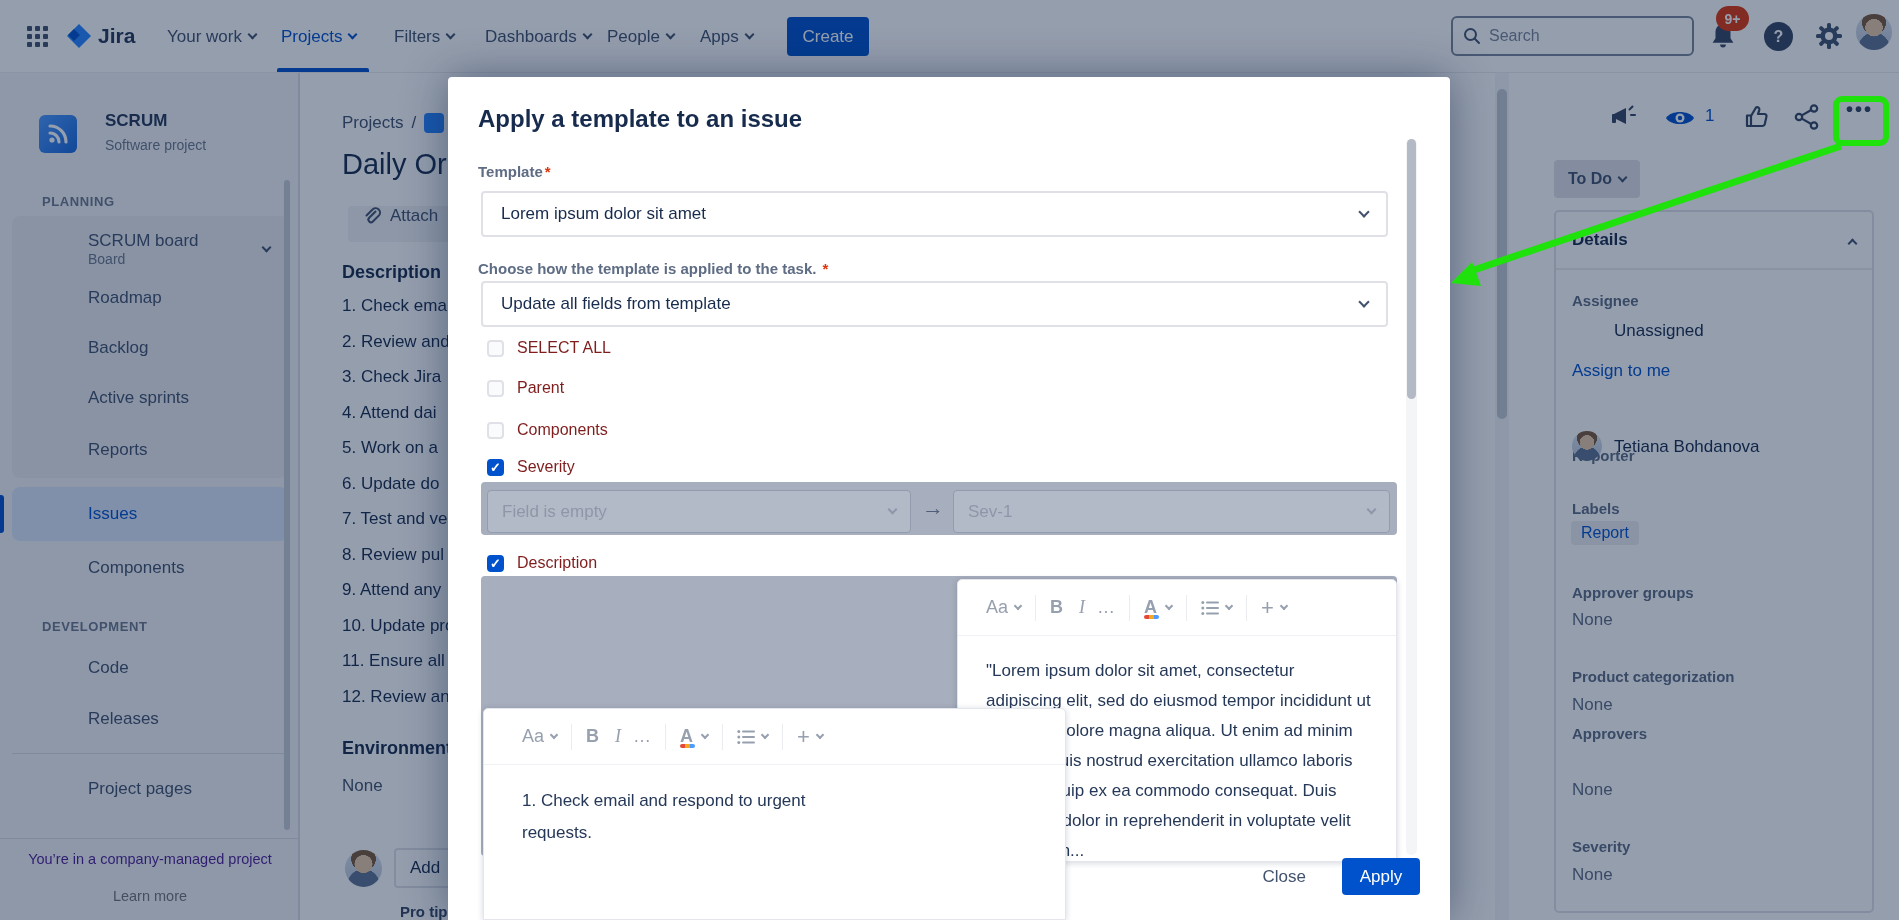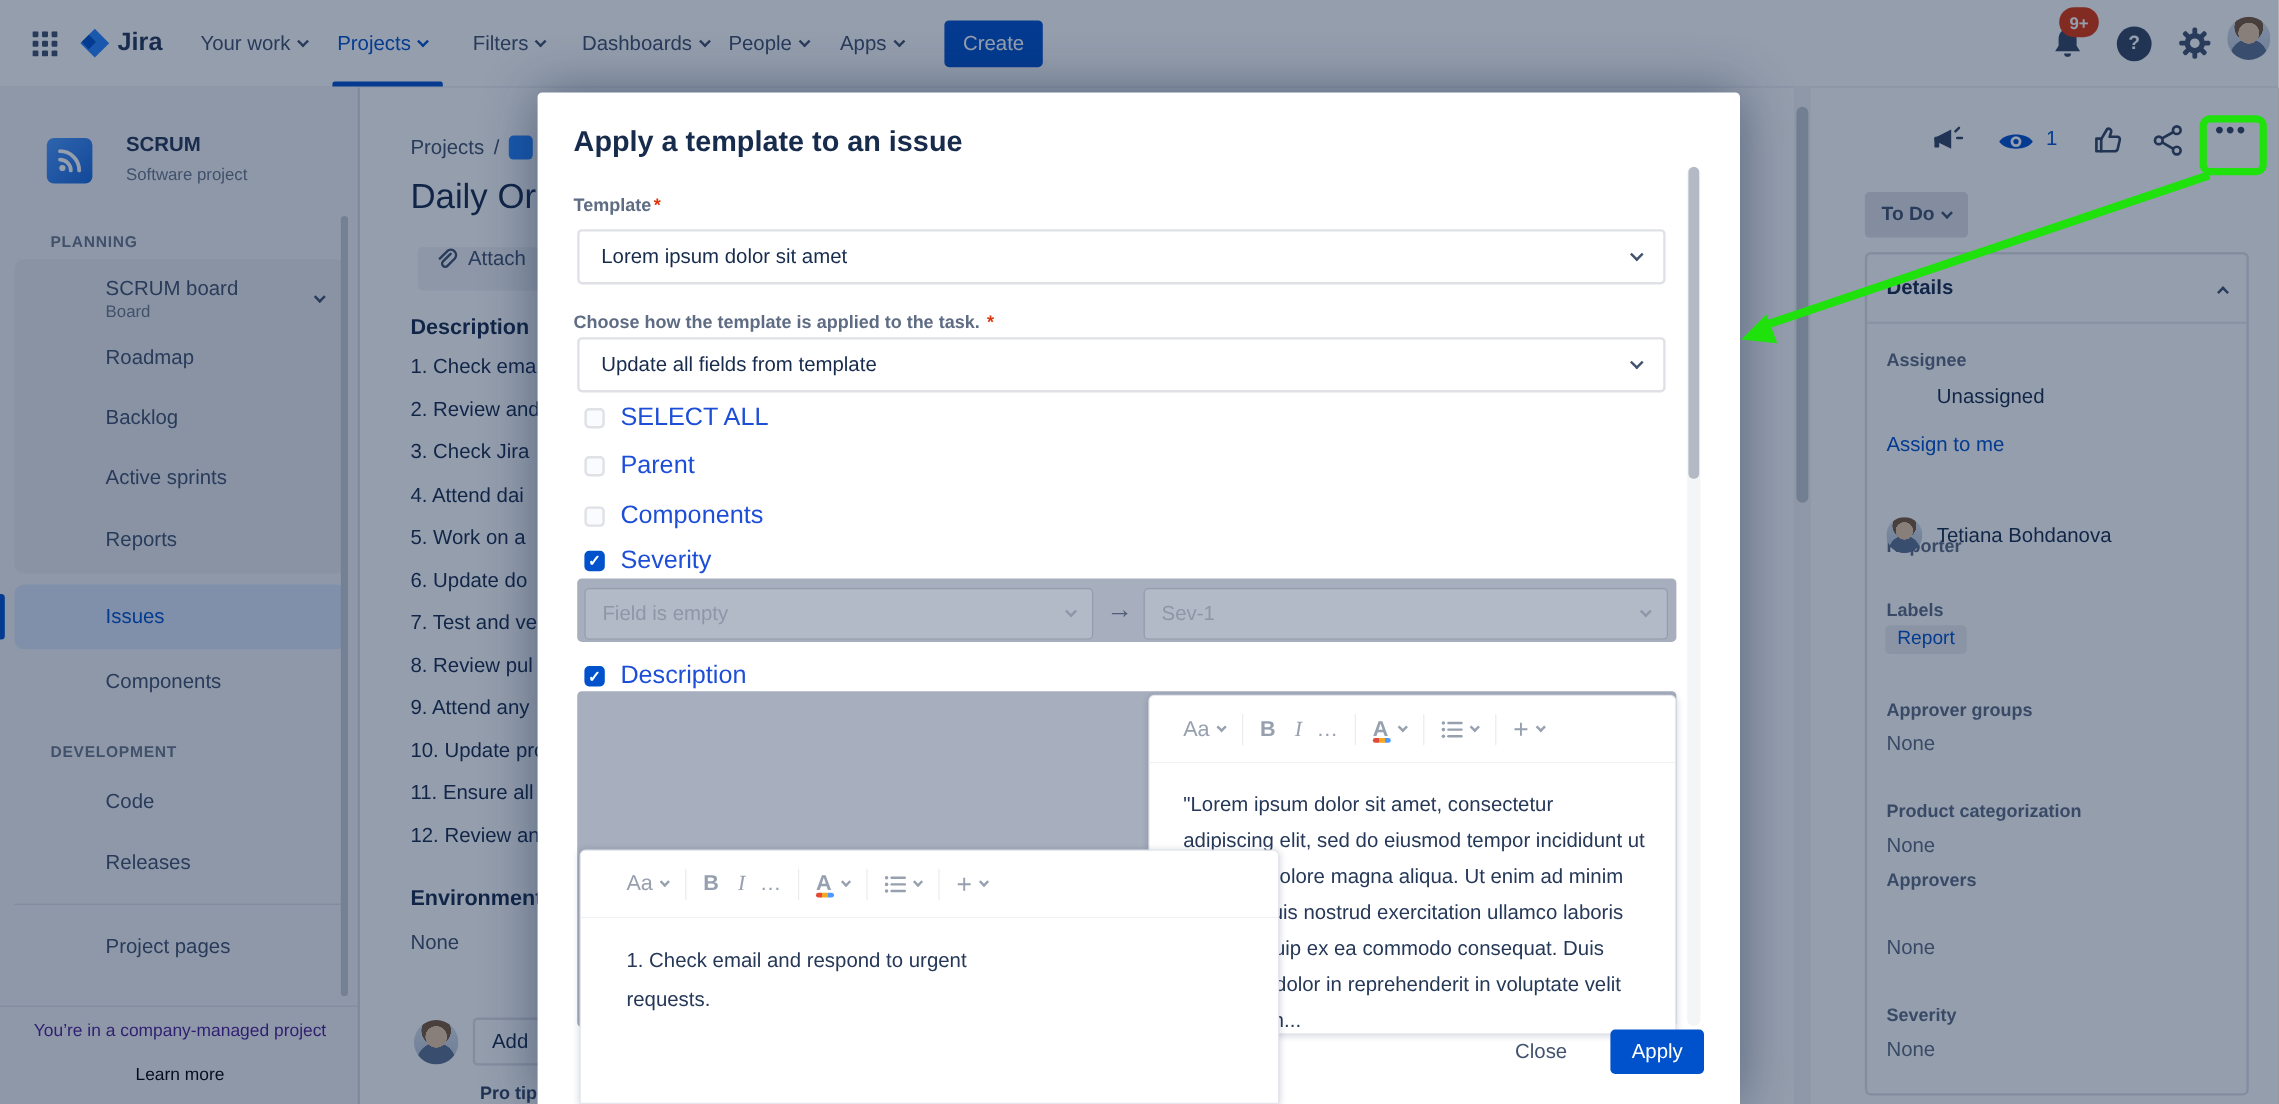--- a/index.html
+++ b/index.html
@@ -72,21 +72,21 @@
   .modal { position:absolute; left:448px; top:77px; width:1002px; height:843px; background:#fff; border-radius:4px 4px 0 0; z-index:50; box-shadow:0 0 45px rgba(9,30,66,0.45); }
   .modal-title { position:absolute; left:30px; top:28px; font-size:24px; font-weight:600; color:#172B4D; }
   .f-label { position:absolute; left:30px; font-size:15px; font-weight:600; color:#5E6C84; }
   .req { color:#DE350B; margin-left:2px; }
   .m-select { position:absolute; left:33px; width:907px; height:46px; border:2px solid #DFE1E6; border-radius:4px; background:#fff; display:flex; align-items:center; padding:0 18px; font-size:17px; color:#172B4D; cursor:pointer; }
   .m-select .chev { margin-left:auto; color:#42526E; width:8px; height:8px; }
   .cbrow { position:absolute; left:39px; height:24px; display:flex; align-items:center; }
   .cb { width:17px; height:17px; border:2px solid #DFE1E6; border-radius:4px; background:#FAFBFC; margin-right:13px; display:flex; align-items:center; justify-content:center; cursor:pointer; }
   .cb.checked { background:#0052CC; border-color:#0052CC; color:#fff; font-size:13px; font-weight:700; }
   .cb.checked::before { content:"\2713"; }
-  .cblabel { font-size:21px; color:#1d4ed8; }
+  .cblabel { font-size:16px; color:#7f1d1d; }
   .dim-box { position:absolute; left:33px; width:916px; background:#A7AEBD; border-radius:4px; }
   .dim-select { position:absolute; height:43px; background:#B3BAC7; border:1px solid #939CAD; border-radius:4px; display:flex; align-items:center; padding:0 14px; font-size:17px; color:#8E97A9; }
   .dim-select .chev { margin-left:auto; color:#8E97A9; }
   .editor { position:absolute; background:#fff; border:1px solid #E4E6EB; border-radius:5px; box-shadow:0 1px 6px rgba(9,30,66,0.18); overflow:hidden; }
   .toolbar { height:56px; display:flex; align-items:center; color:#97A0AF; font-size:18px; border-bottom:1px solid #F0F1F4; }
   .tb-sep { width:1px; height:26px; background:#EBECF0; margin:0 14px; }
   .tb-it { display:flex; align-items:center; cursor:pointer; white-space:nowrap; }
   .tb-it .chev { width:6px; height:6px; border-color:#97A0AF; }
   .tb-b { font-weight:700; }
   .tb-i { font-style:italic; font-family:"Liberation Serif", serif; }
@@ -150,20 +150,27 @@
     <span class="nav-item" style="left:607px;">
         <span>People</span>
         <span class="chev"></span>
       </span>
     <span class="nav-item" style="left:700px;">
         <span>Apps</span>
         <span class="chev"></span>
       </span>
     <button class="create-btn">Create</button>
 
+    <span class="search-box">
+      <svg class="ic" width="18" height="18" viewBox="0 0 18 18">
+          <circle cx="7.5" cy="7.5" r="5.5" fill="none" stroke="#44546F" stroke-width="2"></circle>
+          <line x1="11.8" y1="11.8" x2="16" y2="16" stroke="#44546F" stroke-width="2" stroke-linecap="round"></line>
+        </svg>
+      <input placeholder="Search" style="">
+    </span>
     <span class="badge">9+</span>
     <span class="round-ic" style="left:1709px;top:22px;">
       <svg class="ic" width="28" height="30" viewBox="0 0 24 26">
           <path d="M12 2 C7.5 2 5.5 5.5 5.5 9 v5 l-2.5 4 h18 l-2.5-4 V9 C18.5 5.5 16.5 2 12 2 Z" fill="#344563"></path>
           <path d="M9.5 19.5 a2.5 2.5 0 0 0 5 0 Z" fill="#344563"></path>
         </svg>
     </span>
     <span class="round-ic" style="left:1764px;top:22px;">
         <span class="help-circle">?</span>
       </span>
@@ -330,21 +337,21 @@
               <path d="M8 11.5 h6"></path>
               <path d="M8 15.5 h4"></path>
             </g>
           </svg>
         </span>
       <span>Project pages</span>
     </div>
 
     <span class="side-divider" style="top:765px;left:0;width:300px;"></span>
     <div class="abs" style="top:778px;left:0;width:300px;text-align:center;font-size:14.5px;color:#4c1d95;">You’re in a company-managed project</div>
-    <div class="abs" style="top:815px;left:0;width:300px;text-align:center;font-size:14.5px;color:#000000;cursor:pointer;">Learn more</div>
+    <div class="abs" style="top:815px;left:0;width:300px;text-align:center;font-size:14.5px;color:#737373;cursor:pointer;">Learn more</div>
     <span class="side-scroll"></span>
   </aside>
 
   <div class="abs crumb" style="left:342px;top:113px;display:flex;gap:8px;align-items:center;">
     <span style="cursor:pointer;">Projects</span>
     <span>/</span>
     <span style="display:inline-block;width:20px;height:20px;border-radius:4px;background:#2684FF;"></span>
   </div>
   <div class="abs page-title" style="left:342px;top:148px;">Daily Or</div>
   <div class="abs chip-btn" style="left:348px;top:206px;">

